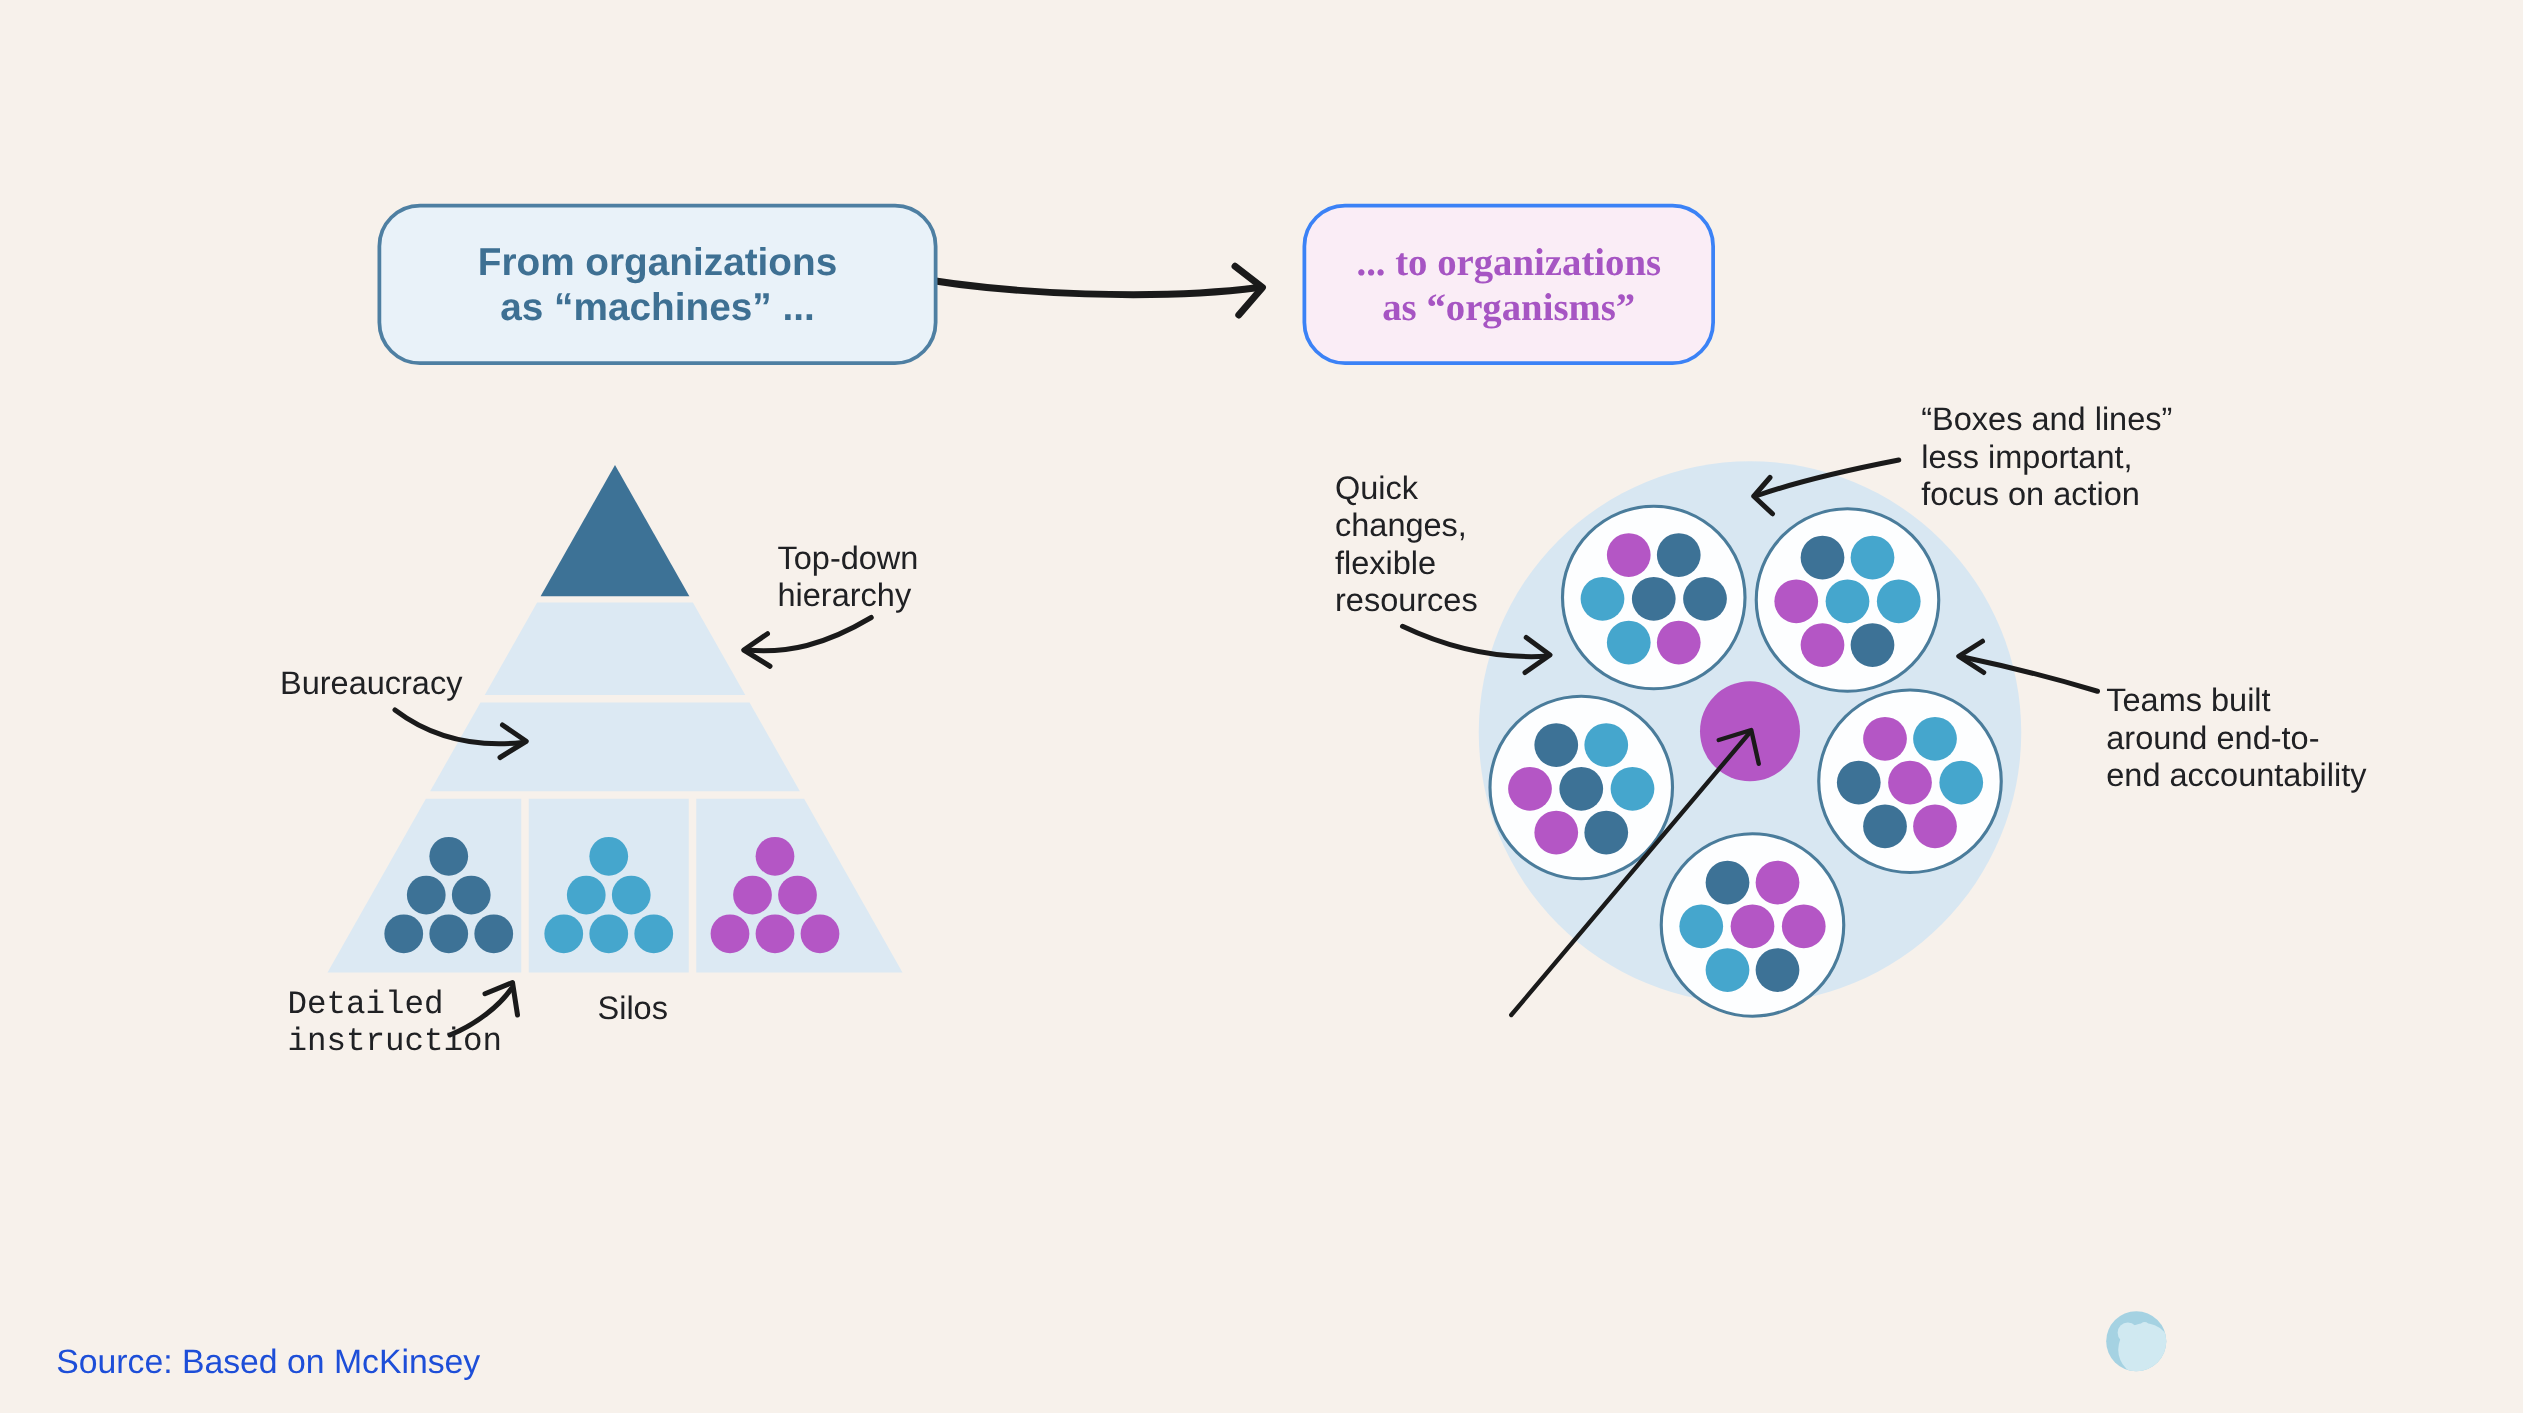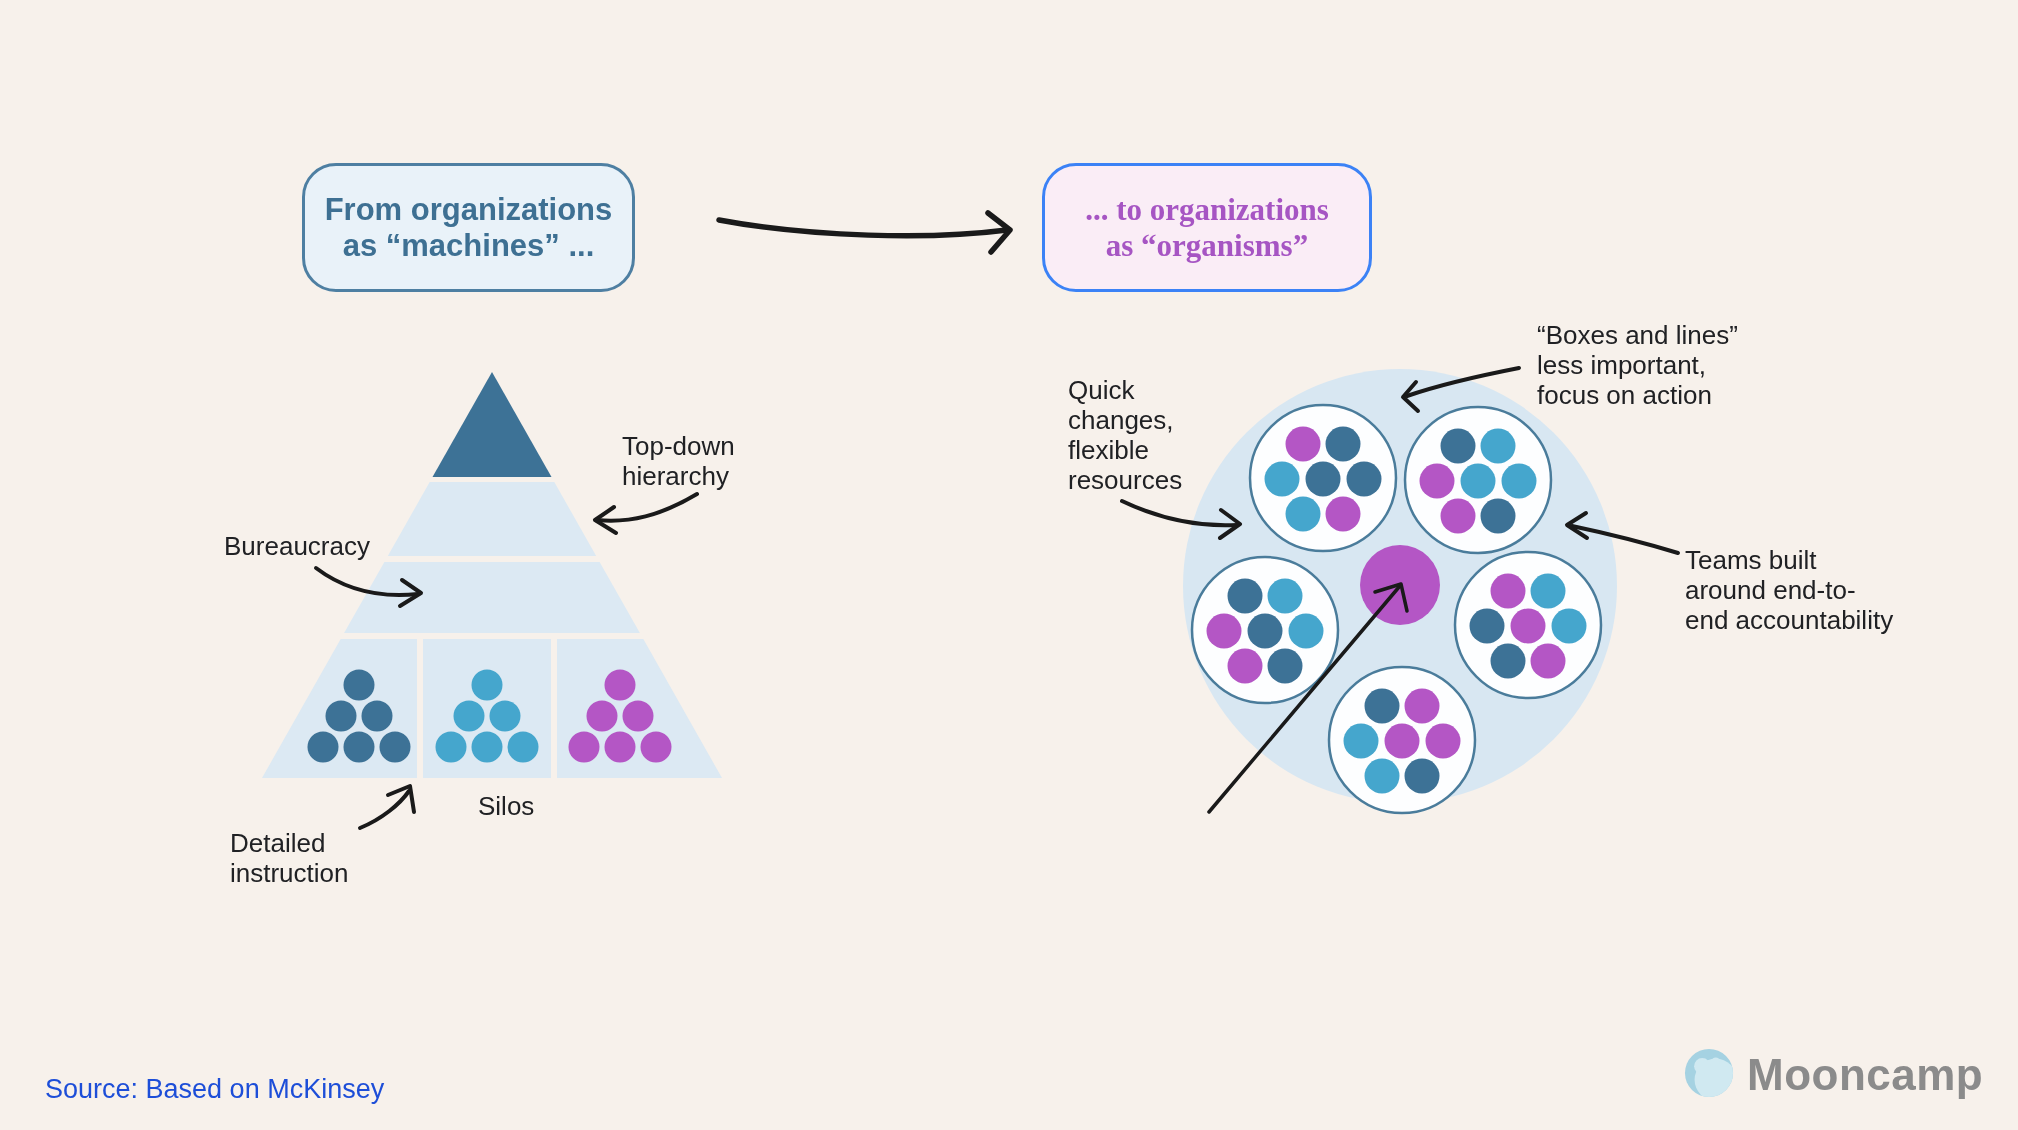--- a/index.html
+++ b/index.html
@@ -12,35 +12,35 @@
   .layer { position:absolute; left:0; top:0; }
 
   .title-box {
     position:absolute; top:163px; height:129px;
     display:flex; align-items:center; justify-content:center;
     border-radius:34px; box-sizing:border-box;
     font-weight:bold; font-size:31px; line-height:36px;
     text-align:center; white-space:pre-line;
   }
   .machine-box {
-    left:302px; width:333px;
+    left:302px; width:448px;
     background:#E9F2F9; border:3px solid #4E7FA2; color:#3E7093;
   }
   .organism-box {
     left:1042px; width:330px;
     background:#FAEDF6; border:3px solid #3b82f6; color:#A655C3;font-family:Liberation Serif, serif;
   }
 
   .label {
     position:absolute; font-size:26px; line-height:30px;
     color:#202124; white-space:pre-line;
   }
   #label-topdown     { left:622px; top:431px; width:150px; text-align:left; }
   #label-bureaucracy { left:224px; top:531px; }
-  #label-detailed    { left:230px; top:828px; }
+  #label-detailed    { left:230px; top:788px;font-family:Liberation Mono, monospace; }
   #label-silos       { left:478px; top:791px; }
   #label-quick       { left:1068px; top:375px; }
   #label-boxes       { left:1537px; top:320px; }
   #label-teams       { left:1685px; top:545px; }
   #label-leadership  { left:1041px; top:718px; }
 
   .source {
     position:absolute; left:45px; top:1074px;
     font-size:27px; color:#1d4ed8;
   }
@@ -210,15 +210,14 @@
           <circle cx="26" cy="26" r="25"></circle>
         </clipPath>
       </defs>
     <circle cx="26" cy="26" r="25" fill="#A5D2E2"></circle>
     <g clip-path="url(#moonclip)">
       <circle cx="33" cy="33" r="22" fill="#D0E9F1"></circle>
       <circle cx="19" cy="19" r="8.5" fill="#D0E9F1"></circle>
       <circle cx="33" cy="14" r="4" fill="#D0E9F1"></circle>
     </g>
   </svg>
-  <div class="brand">Mooncamp</div>
 
 </div>
 
 </body></html>

